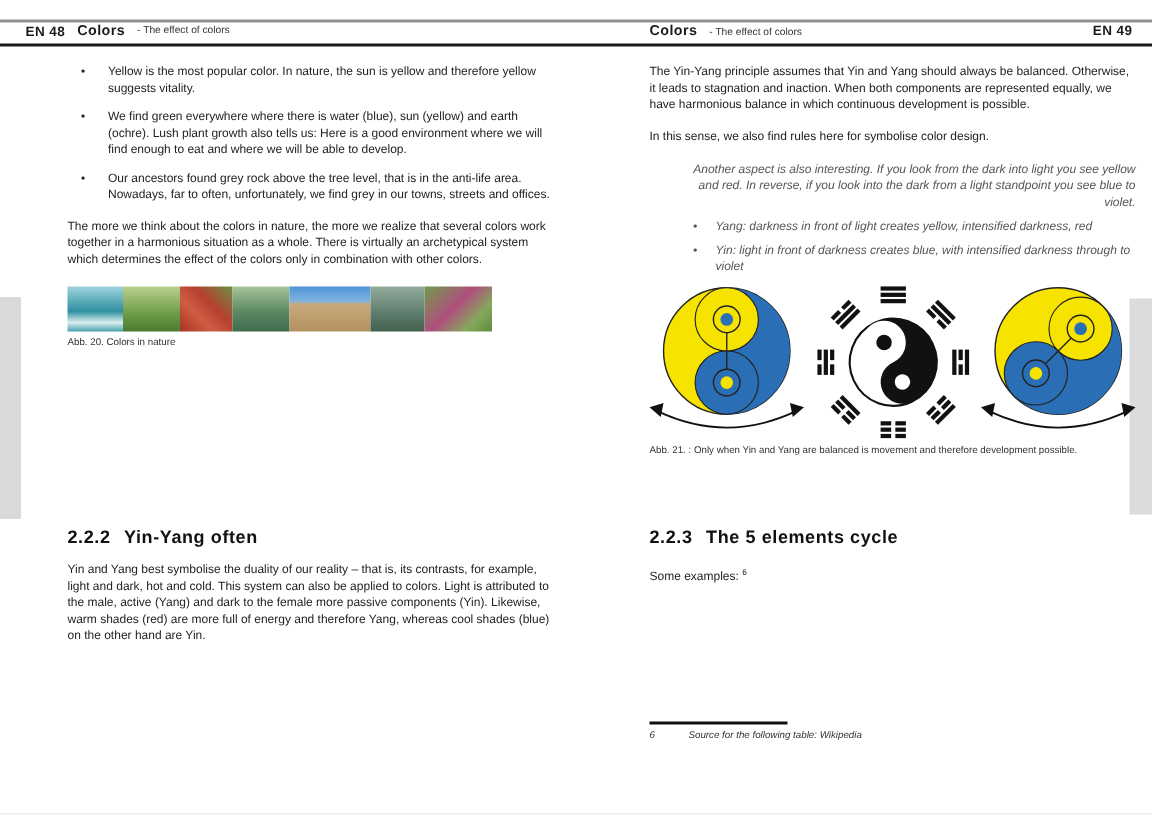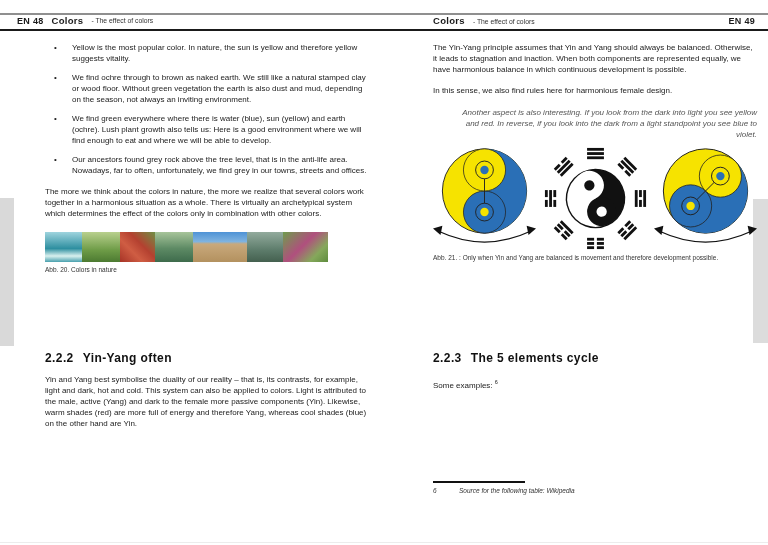--- a/index.html
+++ b/index.html
@@ -79,21 +79,20 @@
   <span class="spacer"></span>
   <span class="pagenum">EN 49</span>
 </div>
 
 <div class="tab-left"></div>
 <div class="tab-right"></div>
 
 <div class="col col-left">
   <ul class="bullets">
     <li>Yellow is the most popular color. In nature, the sun is yellow and therefore yellow suggests vitality.</li>
-    <li>We find ochre through to brown as naked earth. We still like a natural stamped clay or wood floor. Without green vegetation the earth is also dust and mud, depending on the season, not always an inviting environment.</li>
     <li>We find green everywhere where there is water (blue), sun (yellow) and earth (ochre). Lush plant growth also tells us: Here is a good environment where we will find enough to eat and where we will be able to develop.</li>
     <li>Our ancestors found grey rock above the tree level, that is in the anti-life area. Nowadays, far to often, unfortunately, we find grey in our towns, streets and offices.</li>
   </ul>
   <p class="para">The more we think about the colors in nature, the more we realize that several colors work together in a harmonious situation as a whole. There is virtually an archetypical system which determines the effect of the colors only in combination with other colors.</p>
 
   <div class="photo-strip">
     <div class="photo p1" style="width:37px" title="surfer-on-wave"></div>
     <div class="photo p2" style="width:38px" title="riders-in-meadow"></div>
     <div class="photo p3" style="width:35px" title="red-blossoms"></div>
     <div class="photo p4" style="width:38px" title="stream-with-plants"></div>
@@ -106,22 +105,26 @@
 
 <div class="section left">
   <h2 class="section-head">
     <span class="num">2.2.2</span><span>Yin-Yang often</span>
   </h2>
   <p class="para" style="margin:0">Yin and Yang best symbolise the duality of our reality – that is, its contrasts, for example, light and dark, hot and cold. This system can also be applied to colors. Light is attributed to the male, active (Yang) and dark to the female more passive components (Yin). Likewise, warm shades (red) are more full of energy and therefore Yang, whereas cool shades (blue) on the other hand are Yin.</p>
 </div>
 
 <div class="col col-right">
   <p class="para" style="margin:0">The Yin-Yang principle assumes that Yin and Yang should always be balanced. Otherwise, it leads to stagnation and inaction. When both components are represented equally, we have harmonious balance in which continuous development is possible.</p>
-  <p class="para">In this sense, we also find rules here for harmonious female design.</p>
+  <p class="para">In this sense, we also find rules here for symbolise color design.</p>
   <p class="note">Another aspect is also interesting. If you look from the dark into light you see yellow and red. In reverse, if you look into the dark from a light standpoint you see blue to violet.</p>
+  <ul class="note-bullets">
+    <li>Yang: darkness in front of light creates yellow, intensified darkness, red</li>
+    <li>Yin: light in front of darkness creates blue, with intensified darkness through to violet</li>
+  </ul>
 
   <div class="figure">
 
     <svg width="103" height="103" viewBox="0 0 110 110">
       <g>
         <circle cx="55" cy="47" r="45" fill="#F6E300" stroke="#222" stroke-width="1"></circle>
         <path d="M55,2 A45,45 0 0 1 55,92 Z" fill="#2A6FB6"></path>
         <circle cx="55" cy="69.5" r="22.5" fill="#2A6FB6" stroke="#222" stroke-width="0.8"></circle>
         <circle cx="55" cy="24.5" r="22.5" fill="#F6E300" stroke="#222" stroke-width="0.8"></circle>
         <line x1="55" y1="24.5" x2="55" y2="69.5" stroke="#222" stroke-width="1"></line>

